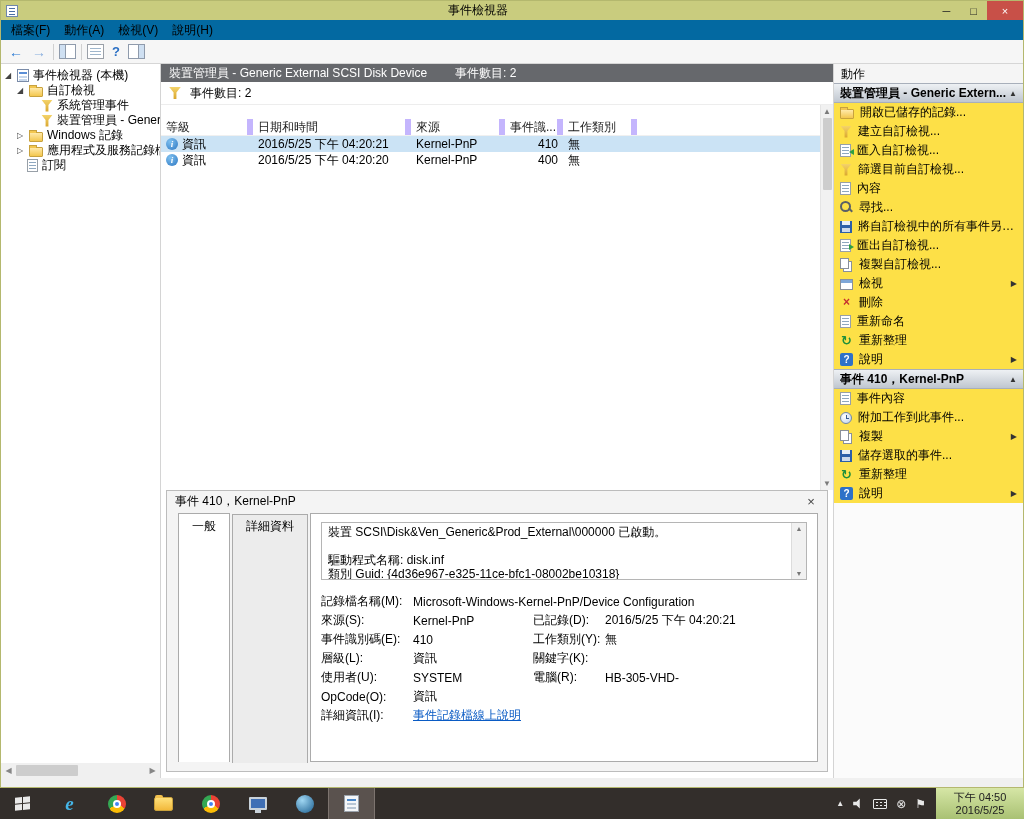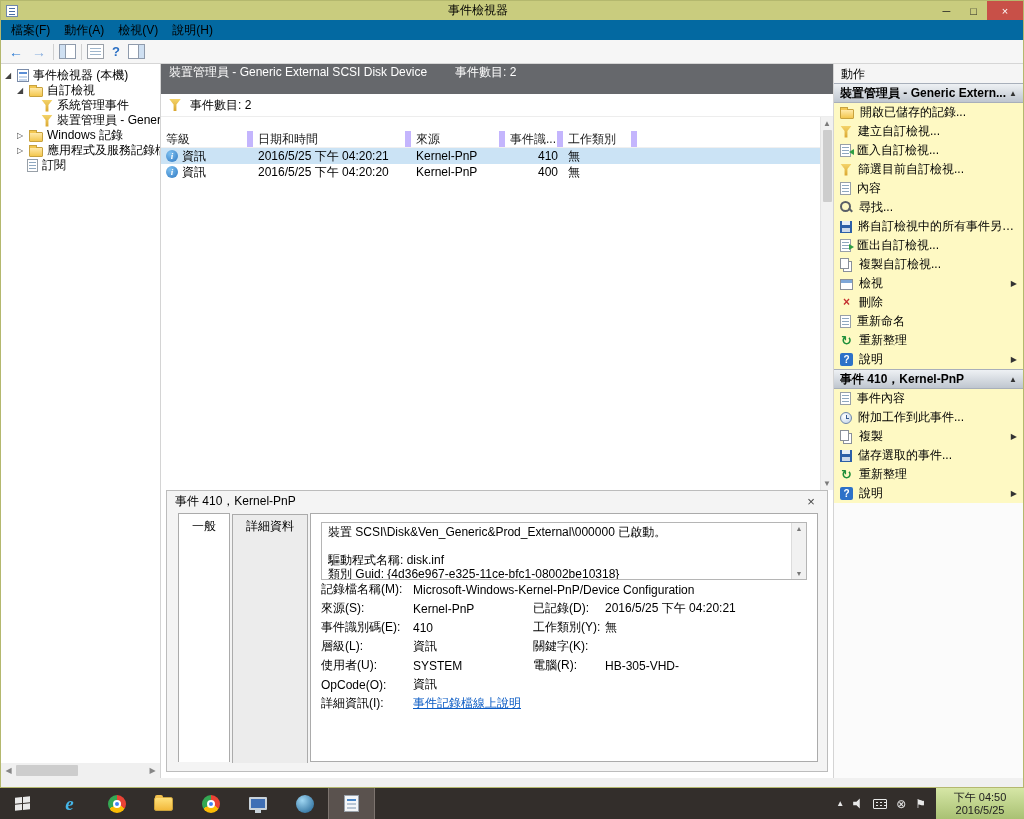--- a/index.html
+++ b/index.html
@@ -66,21 +66,21 @@
 .ic-window{width:13px;height:11px;border:1px solid #8a9099;background:#fff;position:relative;margin-top:1px}
 .ic-window::before{content:"";position:absolute;left:0;right:0;top:0;height:3px;background:#7ea7d8}
 .ic-copy{width:9px;height:11px;background:#fff;border:1px solid #8a9099;box-shadow:3px 3px 0 -1px #fff,3px 3px 0 0 #8a9099;margin:0 4px 3px 0}
 .ic-task{width:12px;height:12px;border-radius:50%;background:radial-gradient(circle at 35% 35%,#fff,#bcd0e8);border:1px solid #6f87ab;position:relative}
 .ic-task::before{content:"";position:absolute;left:5px;top:2px;width:1px;height:4px;background:#365a8c}
 .ic-task::after{content:"";position:absolute;left:5px;top:5px;width:3px;height:1px;background:#365a8c}
 .ic-info{width:12px;height:12px;border-radius:50%;background:radial-gradient(circle at 35% 30%,#7dc0f0,#2f78c2);color:#fff;font:italic bold 9px "Liberation Serif","DejaVu Serif",serif;display:inline-flex;align-items:center;justify-content:center}
 
 
 .center-panel{flex:1;min-width:0;display:flex;flex-direction:column;background:#fff;border-right:1px solid #d4d4d4}
-.result-header{height:30px;background:#66686c;color:#fff;display:flex;align-items:flex-start;padding:0 8px;flex:none}
+.result-header{height:18px;background:#66686c;color:#fff;display:flex;align-items:flex-end;padding:0 8px;flex:none}
 .rh-count{margin-left:28px}
 .filter-row{height:23px;background:#fff;border-bottom:1px solid #ededed;display:flex;align-items:center;gap:9px;padding-left:8px;flex:none}
 .upper{flex:1;display:flex;min-height:0}
 .list-col{flex:1;display:flex;flex-direction:column;min-width:0}
 .thead{display:flex;height:17px;flex:none;border-bottom:1px solid #f0f0f0;margin-top:14px;color:#1a1a1a}
 .th{padding:1px 5px;border-right:6px solid #c4b5fd;display:flex;align-items:center;overflow:hidden;white-space:nowrap}
 .col-level{width:92px}
 .col-dt{width:158px}
 .col-src{width:94px}
 .col-id{width:58px}
@@ -100,36 +100,36 @@
 .dh-title{flex:1}
 .dh-close{color:#444;font-size:13px;width:16px;text-align:center}
 .detail-body{flex:1;padding:2px 9px 9px 9px;display:flex;flex-direction:row;min-height:0}
 .tabs{display:flex;flex:none;padding-left:2px;position:relative;z-index:2}
 .tab{padding:3px 13px 2px 13px;border:1px solid #ababab;background:#ececec;border-bottom:none;margin-right:2px;position:relative;top:1px}
 .tab.active{background:#fff;top:0;padding-top:4px}
 .tab-content{flex:1;border:1px solid #ababab;background:#fff;padding:8px 10px;overflow:hidden;position:relative;z-index:1;min-height:0}
 .desc-box{border:1px solid #b5b5b5;height:58px;position:relative;padding:2px 18px 2px 6px;overflow:hidden}
 .desc-line{min-height:14px;line-height:14px;white-space:nowrap;overflow:hidden}
 .desc-scroll{position:absolute;right:0;top:0;bottom:0;width:15px;background:#f1f1f1;border-left:1px solid #dcdcdc;display:flex;flex-direction:column;justify-content:space-between;align-items:center;font-size:7px;color:#777;padding:2px 0}
-.fields{}
+.fields{margin-top:12px}
 .frow{display:flex;height:19px;align-items:center}
 .flabel{width:92px;flex:none}
 .fvalue{width:120px;flex:none;overflow:hidden;white-space:nowrap}
 .fvalue.full{flex:1;width:auto}
 .flabel2{width:72px;flex:none}
 .fvalue2{flex:1;overflow:hidden;white-space:nowrap}
 .flink{color:#0a5bc4;text-decoration:underline;cursor:pointer}
 
 
 .actions-panel{width:189px;flex:none;background:#f5f5f5;display:flex;flex-direction:column;overflow:hidden}
 .actions-title{height:19px;padding:2px 7px;flex:none}
 .action-header{height:20px;flex:none;background:linear-gradient(#eef1f4,#bfc6cf);border-top:1px solid #a8afba;border-bottom:1px solid #a8afba;display:flex;align-items:center;padding:0 6px;font-weight:bold}
 .ah-label{flex:1;overflow:hidden;white-space:nowrap}
 .ah-collapse{font-size:8px;color:#333}
-.action-list{background:#fef9c3}
+.action-list{background:#fde047}
 .action-item{height:19px;display:flex;align-items:center;gap:6px;padding:0 6px}
 .ai-label{overflow:hidden;white-space:nowrap;text-overflow:ellipsis;flex:1}
 .ai-chev{font-size:8px;color:#333;flex:none;width:8px;text-align:right}
 .actions-fill{flex:1;background:#fbfbfb}
 
 
 .taskbar{position:absolute;left:0;bottom:0;width:1024px;height:31px;background:#332e2b;display:flex;align-items:stretch}
 .start-btn{width:46px;display:flex;align-items:center;justify-content:center}
 .win-flag{width:16px;height:14px;display:grid;grid-template-columns:7px 7px;grid-template-rows:6px 6px;gap:1px;transform:skewY(-6deg)}
 .win-flag span{background:#e9e9e9}

